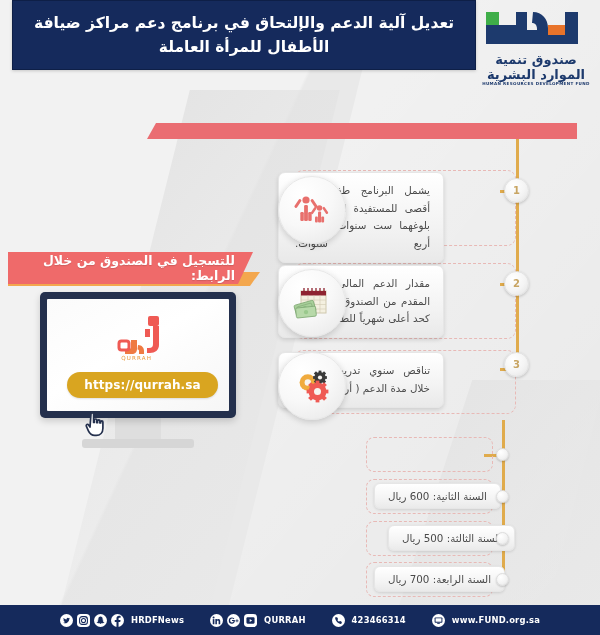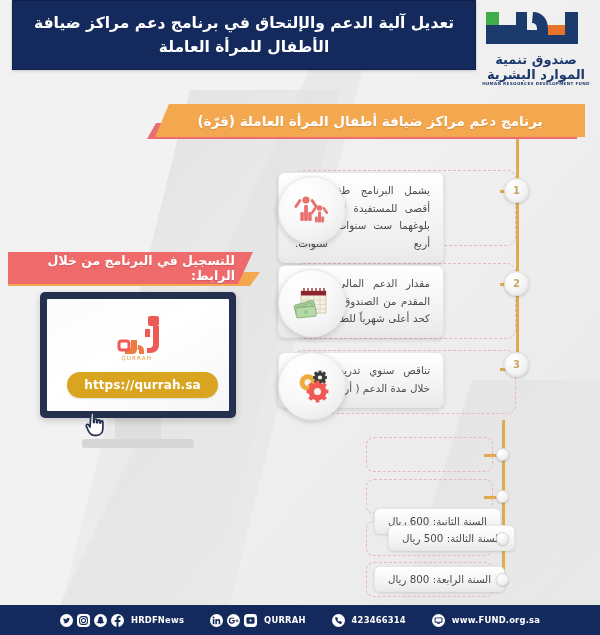--- a/index.html
+++ b/index.html
@@ -312,23 +312,20 @@
         <rect x="85" y="6" width="13" height="23" fill="#1d3a6d"></rect>
       </svg>
     </div>
     <div class="logo-sub">
       <div class="logo-ar">صندوق تنمية الموارد البشرية</div>
       <div class="logo-en">HUMAN RESOURCES DEVELOPMENT FUND</div>
     </div>
   </div>
 
   <div class="ribbon-orange-shadow"></div>
-  <div class="ribbon ribbon-orange">
-    <span>برنامج دعم مراكز ضيافة أطفال المرأة العاملة (قرّة)</span>
-  </div>
 
   <div class="tl-spine"></div>
   <div class="tl-spine-2"></div>
   <div class="tl-branch" style="left:500px; top:190px; width:19px;"></div>
   <div class="tl-branch" style="left:500px; top:283px; width:19px;"></div>
   <div class="tl-branch" style="left:500px; top:368px; width:19px;"></div>
 
   <div class="step-dash" style="left:294px; top:170px; width:222px; height:76px;"></div>
   <div class="step" style="left:278px; top:172px;">
     <div class="step-icon" style="left:0; top:4px;">
@@ -434,42 +431,42 @@
     </div>
     <div class="step-num" style="left:226px; top:0px;">3</div>
   </div>
 
   <div class="tl-branch" style="left:484px; top:454px; width:20px;"></div>
   <div class="year-dash" style="left:366px; top:437px; width:127px; height:35px;"></div>
   <div class="year-dot" style="left:496px; top:448px;"></div>
 
   <div class="tl-branch" style="left:484px; top:496px; width:20px;"></div>
   <div class="year-dash" style="left:366px; top:479px; width:127px; height:35px;"></div>
-  <div class="year-row" style="left:374px; top:508px;">
+  <div class="year-row" style="left:374px; top:483px;">
     <div class="year-box">السنة الثانية:  600 ريال</div>
   </div>
   <div class="year-dot" style="left:496px; top:490px;"></div>
 
   <div class="tl-branch" style="left:484px; top:538px; width:20px;"></div>
   <div class="year-dash" style="left:366px; top:521px; width:127px; height:35px;"></div>
   <div class="year-row" style="left:388px; top:525px;">
     <div class="year-box">السنة الثالثة: 500 ريال</div>
   </div>
   <div class="year-dot" style="left:496px; top:532px;"></div>
 
   <div class="tl-branch" style="left:484px; top:579px; width:20px;"></div>
   <div class="year-dash" style="left:366px; top:562px; width:127px; height:35px;"></div>
   <div class="year-row" style="left:374px; top:566px;">
-    <div class="year-box">السنة الرابعة: 800 ريال</div>
+    <div class="year-box">السنة الرابعة: 700 ريال</div>
   </div>
   <div class="year-dot" style="left:496px; top:573px;"></div>
 
   <div class="ribbon-red-shadow"></div>
   <div class="ribbon ribbon-red">
-    <span>للتسجيل في البرنامج من خلال الرابط:</span>
+    <span>للتسجيل في الصندوق من خلال الرابط:</span>
   </div>
 
   <div class="monitor-wrap">
     <div class="monitor-neck"></div>
     <div class="monitor-base"></div>
     <div class="monitor-frame">
       <div class="monitor-screen">
         <svg width="62" height="52" viewBox="0 0 62 52">
           <rect x="36" y="3" width="11" height="10" rx="2" fill="#ef5a54"></rect>
           <path d="M33 16 h5 v8 h-5 z" fill="#ef5a54"></path>

